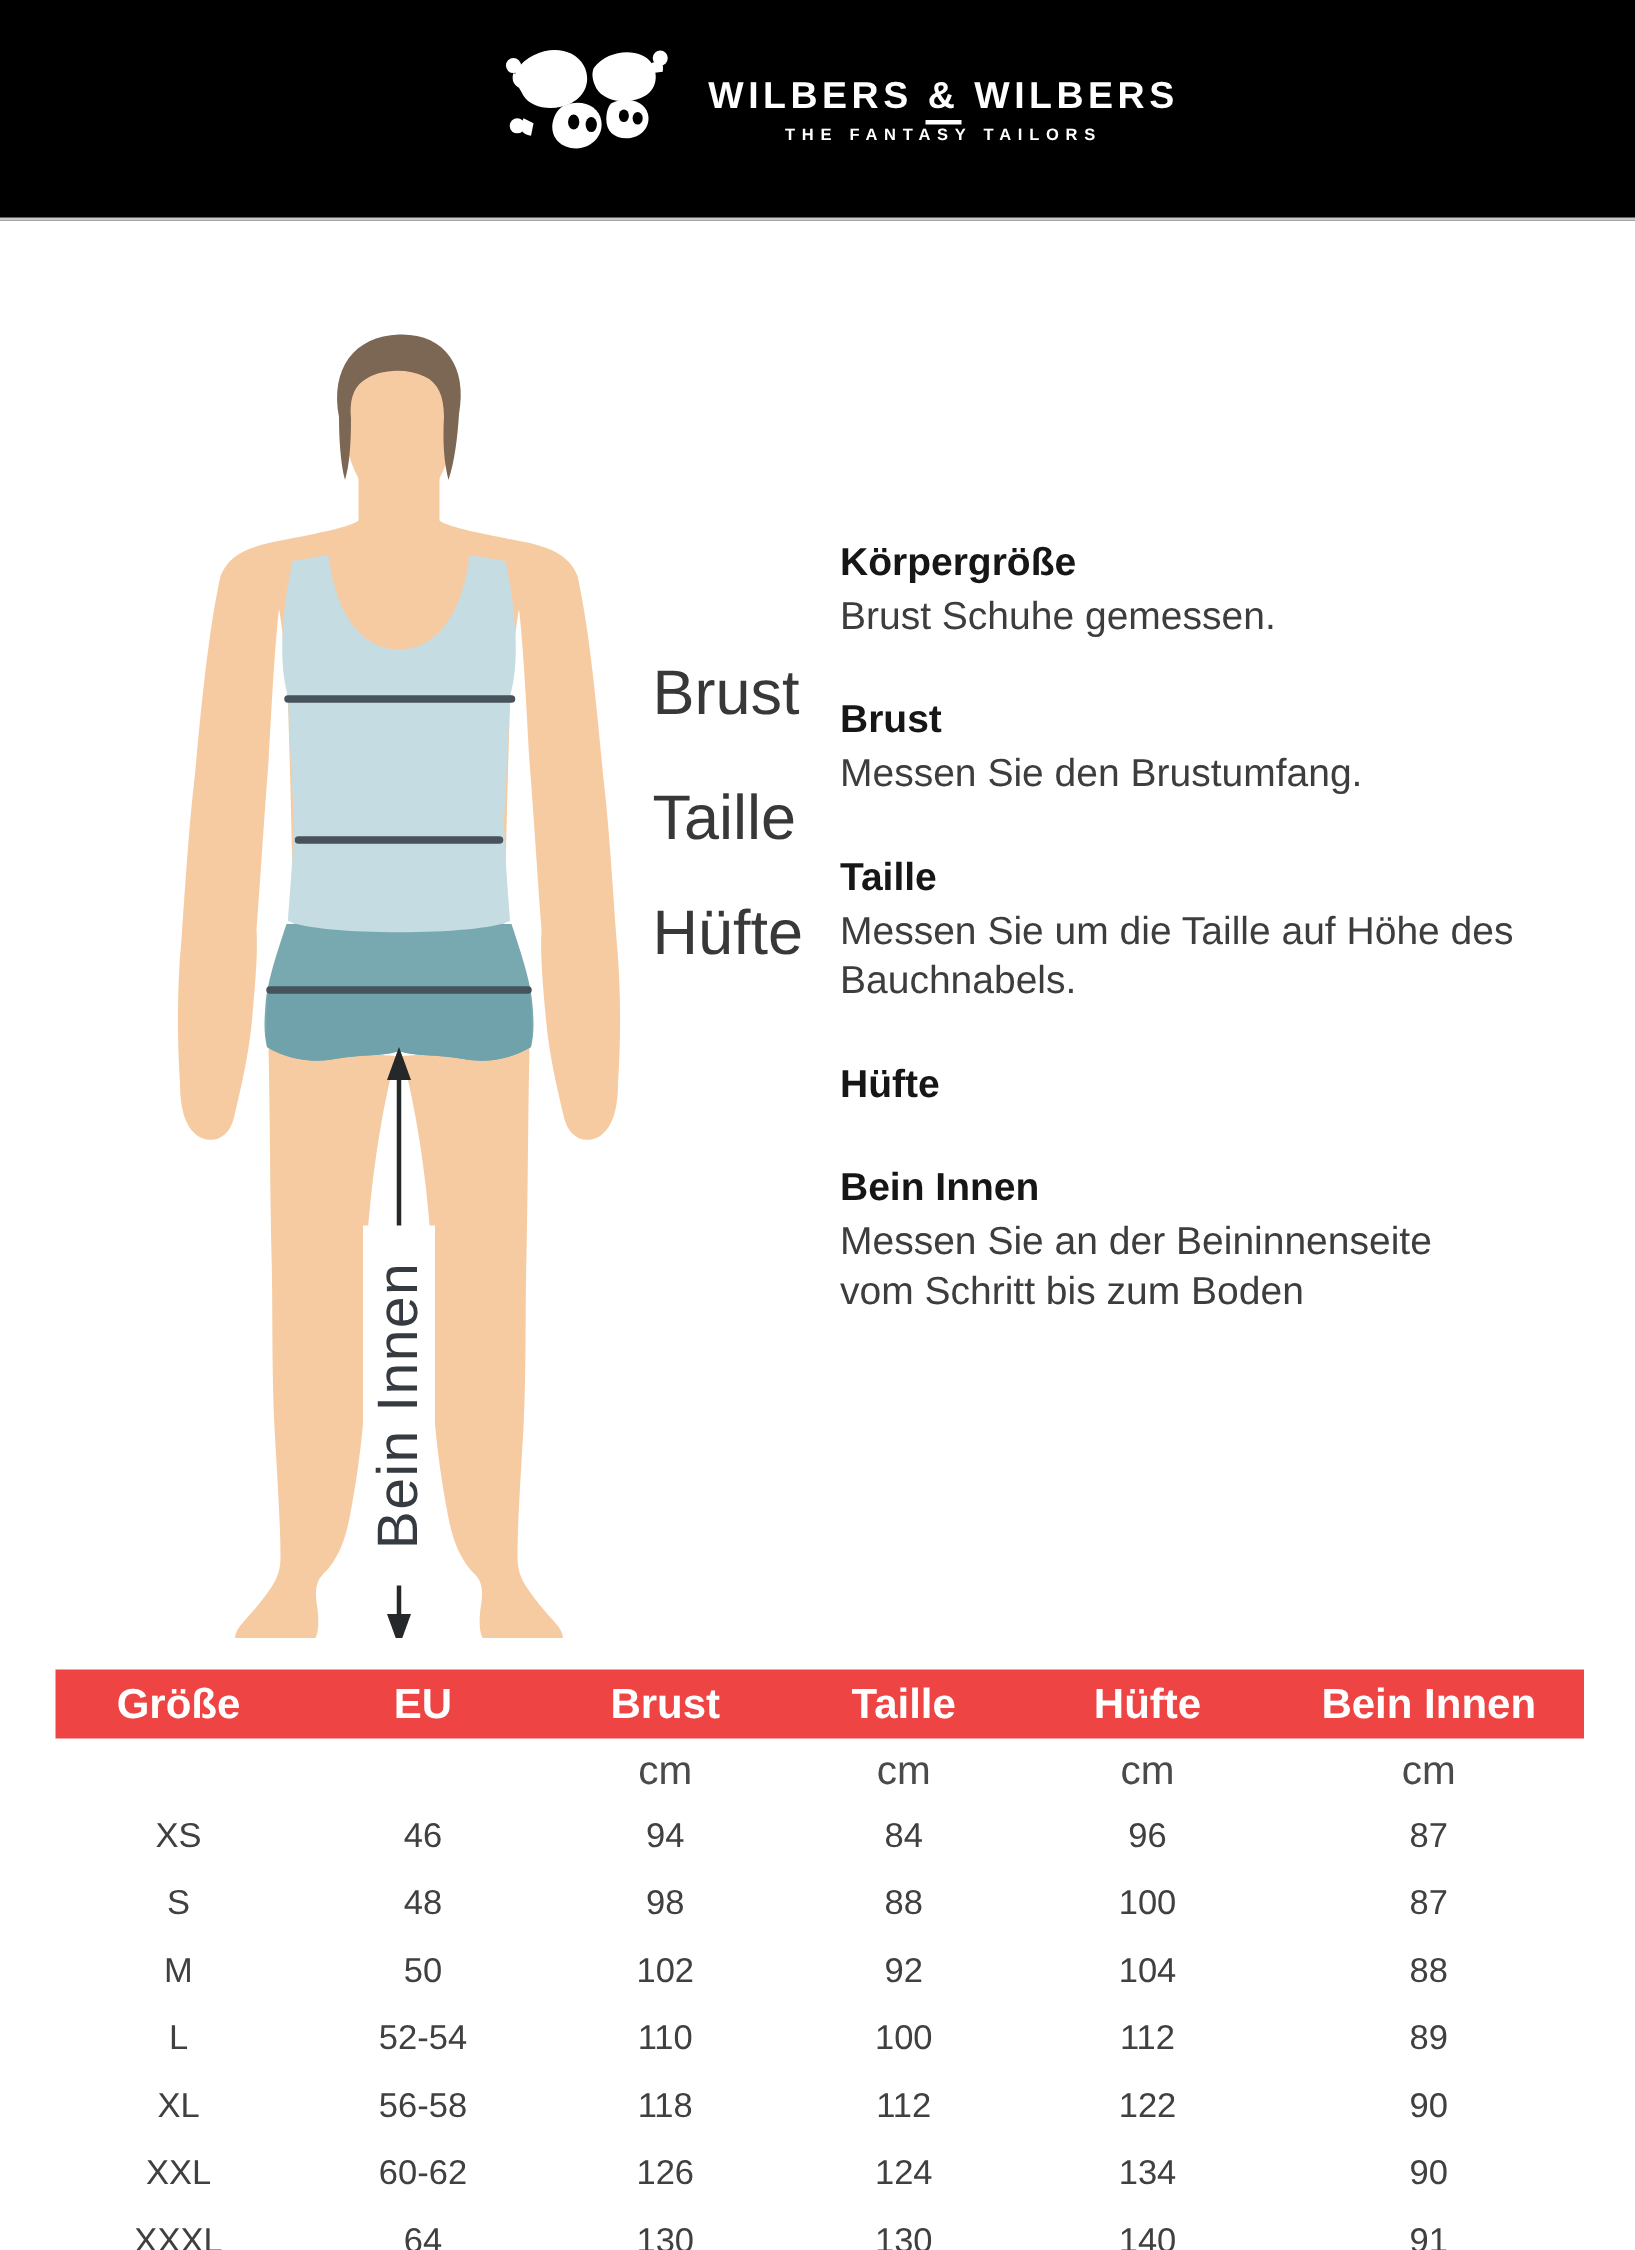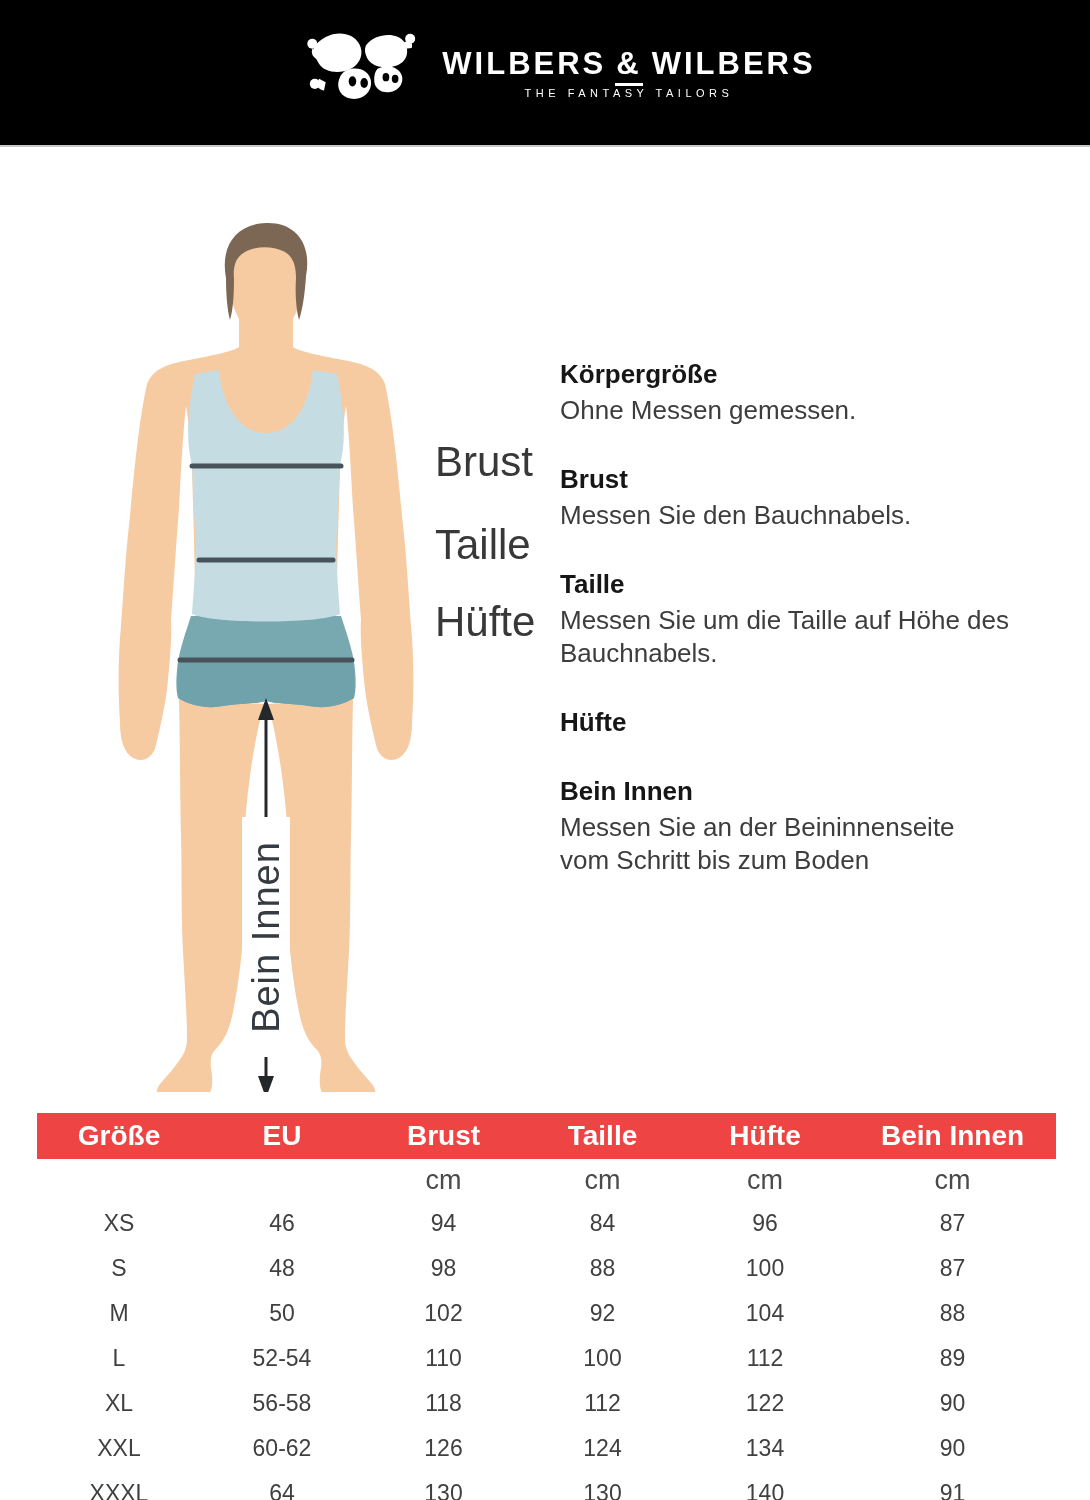--- a/index.html
+++ b/index.html
@@ -8,23 +8,23 @@
     font-family:"Liberation Sans","DejaVu Sans",sans-serif;
   }
   
   .top-bar{
     position:absolute;left:0;top:0;width:1090px;height:145px;background:#000;
     border-bottom:2px solid #c9c9c9;display:flex;align-items:center;justify-content:center;
   }
   .brand{display:flex;align-items:center;gap:14px;transform:translateX(14px);}
   .logo{width:126px;height:92px;display:block;}
   .brand-text{display:flex;flex-direction:column;align-items:center;}
-  .brand-name{color:#fff;font-size:31px;font-weight:600;letter-spacing:3px;white-space:nowrap;}
+  .brand-name{color:#fff;font-size:25px;font-weight:600;letter-spacing:3px;white-space:nowrap;}
   .brand-name .amp{display:inline-block;margin:0 9px;padding:0 1px 1px 1px;border-bottom:3px solid #fff;}
-  .brand-tagline{color:#fff;font-size:11px;font-weight:400;letter-spacing:4.5px;margin-top:1px;white-space:nowrap;}
+  .brand-tagline{color:#fff;font-size:11px;font-weight:700;letter-spacing:4.5px;margin-top:1px;white-space:nowrap;}
   
   .figure-svg{position:absolute;left:95px;top:212px;width:346px;height:880px;}
   .bein-label{
     position:absolute;left:146px;top:913px;width:240px;height:48px;background:#fff;
     transform:rotate(-90deg);display:flex;align-items:center;justify-content:center;
     font-size:38px;color:#353b40;letter-spacing:1px;white-space:nowrap;
   }
   
   .m-label{position:absolute;left:435px;font-size:42px;line-height:1;color:#383838;}
   .m-label.brust{top:441px;}
@@ -106,25 +106,25 @@
 
   <div class="bein-label">Bein Innen</div>
 
   <div class="m-label brust">Brust</div>
   <div class="m-label taille">Taille</div>
   <div class="m-label huefte">Hüfte</div>
 
   <div class="instructions">
     <div class="inst">
       <h3>Körpergröße</h3>
-      <p>Ohne Messen gemessen.</p>
+      <p>Brust Schuhe gemessen.</p>
     </div>
     <div class="inst">
       <h3>Brust</h3>
-      <p>Messen Sie den Bauchnabels.</p>
+      <p>Messen Sie den Brustumfang.</p>
     </div>
     <div class="inst">
       <h3>Taille</h3>
       <p>Messen Sie um die Taille auf Höhe des
 Bauchnabels.</p>
     </div>
     <div class="inst">
       <h3>Hüfte</h3>
     </div>
     <div class="inst">

